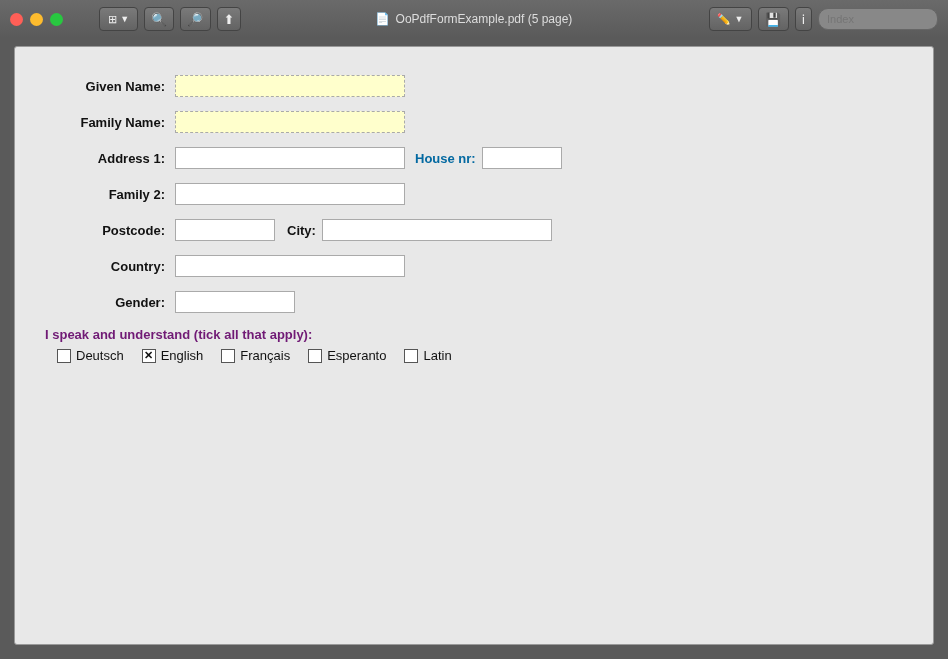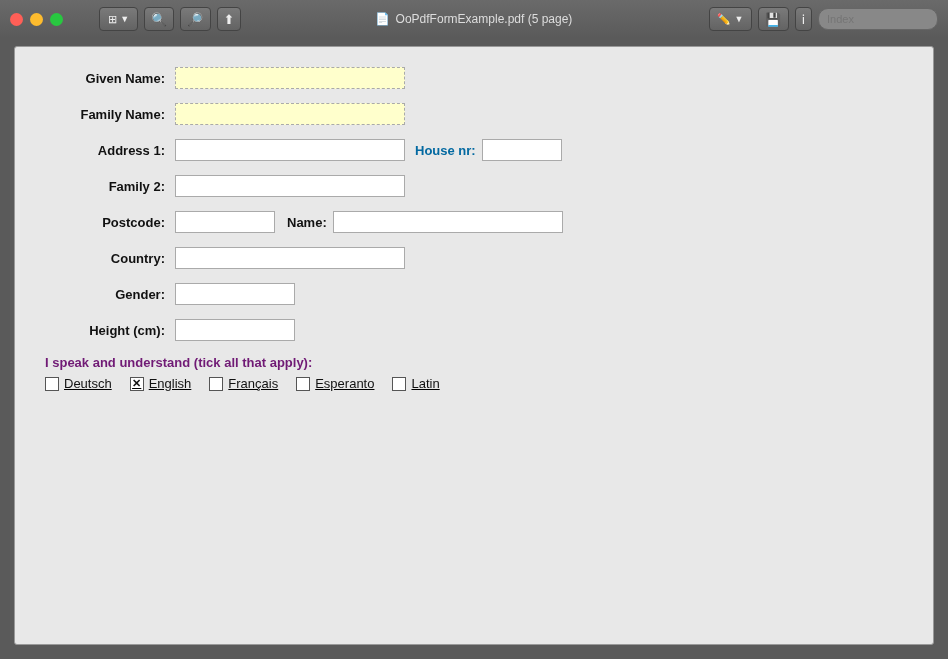--- a/index.html
+++ b/index.html
@@ -105,21 +105,21 @@
     }
 
     
     .main-content {
       background: #e8e8e8;
       margin: 8px 14px 14px 14px;
       border: 1px solid #999;
       border-radius: 3px;
       height: calc(659px - 38px - 22px);
       overflow: auto;
-      padding: 20px 30px;
+      padding: 28px 30px;
     }
 
     .form-row {
       display: flex;
       align-items: center;
       margin-bottom: 14px;
     }
 
     .form-label {
       font-weight: bold;
@@ -165,22 +165,21 @@
       font-weight: bold;
       font-size: 13px;
       color: #111;
     }
 
     .languages-row {
       display: flex;
       align-items: center;
       gap: 18px;
       margin-top: 4px;
-      margin-left: 0;
-      text-decoration: underline;
+      margin-left: 12px;
     }
 
     .lang-item {
       display: flex;
       align-items: center;
       gap: 5px;
       font-size: 13px;
       color: #111;
     }
 
@@ -276,38 +275,34 @@
   </div>
 
   <div class="form-row">
     <label class="form-label">Family 2:</label>
     <input class="form-input input-address2" type="text" value="" style="">
   </div>
 
   <div class="form-row">
     <label class="form-label">Postcode:</label>
     <input class="form-input input-postcode" type="text" value="" style="">
-    <span class="city-label" style="margin-left:12px; margin-right:6px;">Name:</span>
+    <span class="city-label" style="margin-left:12px; margin-right:6px;">City:</span>
     <input class="form-input input-city" type="text" value="" style="">
   </div>
 
   <div class="form-row">
     <label class="form-label">Country:</label>
     <input class="form-input input-country" type="text" value="" style="">
   </div>
 
   <div class="form-row">
     <label class="form-label">Gender:</label>
     <input class="form-input input-gender" type="text" value="" style="">
   </div>
 
-  <div class="form-row">
-    <label class="form-label">Height (cm):</label>
-    <input class="form-input input-height" type="text" value="" style="">
-  </div>
 
 
   <div style="margin-bottom: 14px;">
     <div class="speak-label">I speak and understand (tick all that apply):</div>
     <div class="languages-row">
       <div class="lang-item">
         <div class="checkbox"></div>
         <span>Deutsch</span>
       </div>
       <div class="lang-item">

